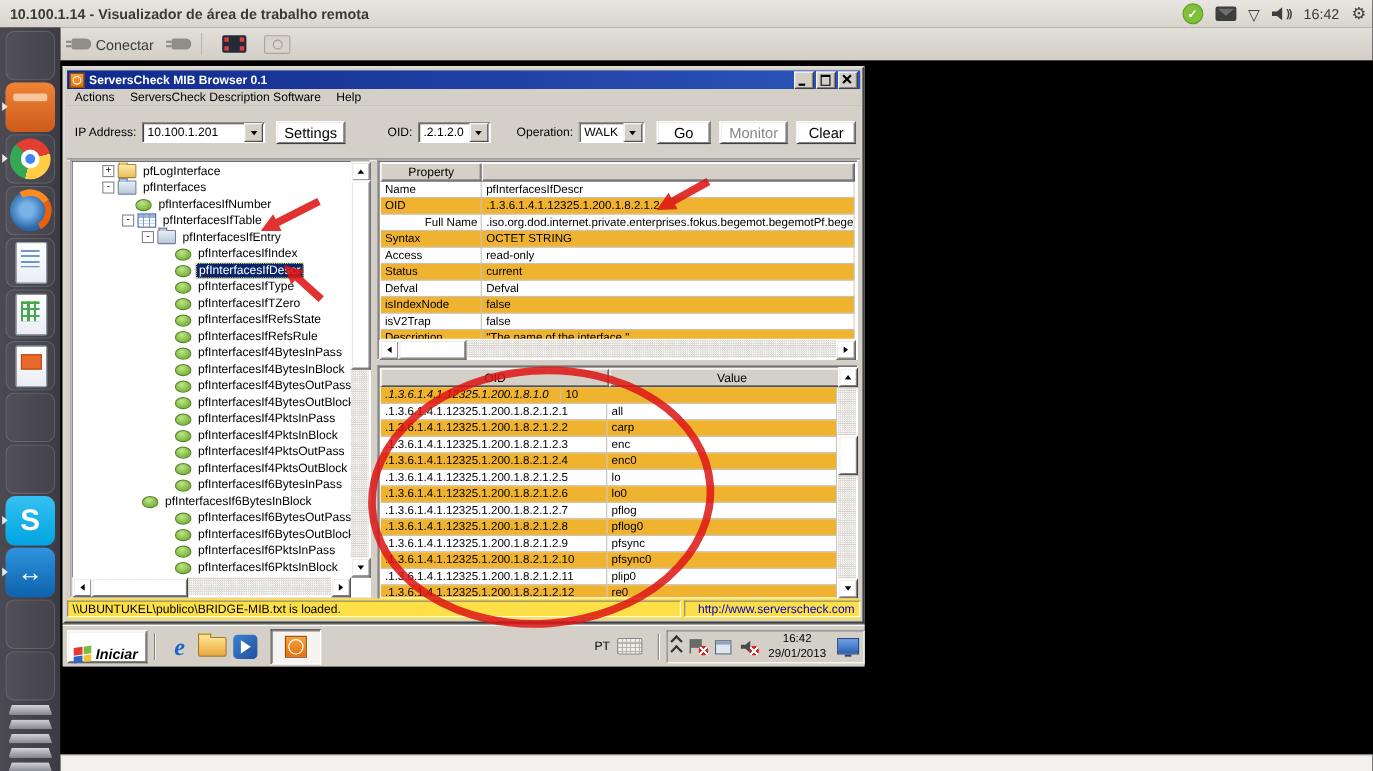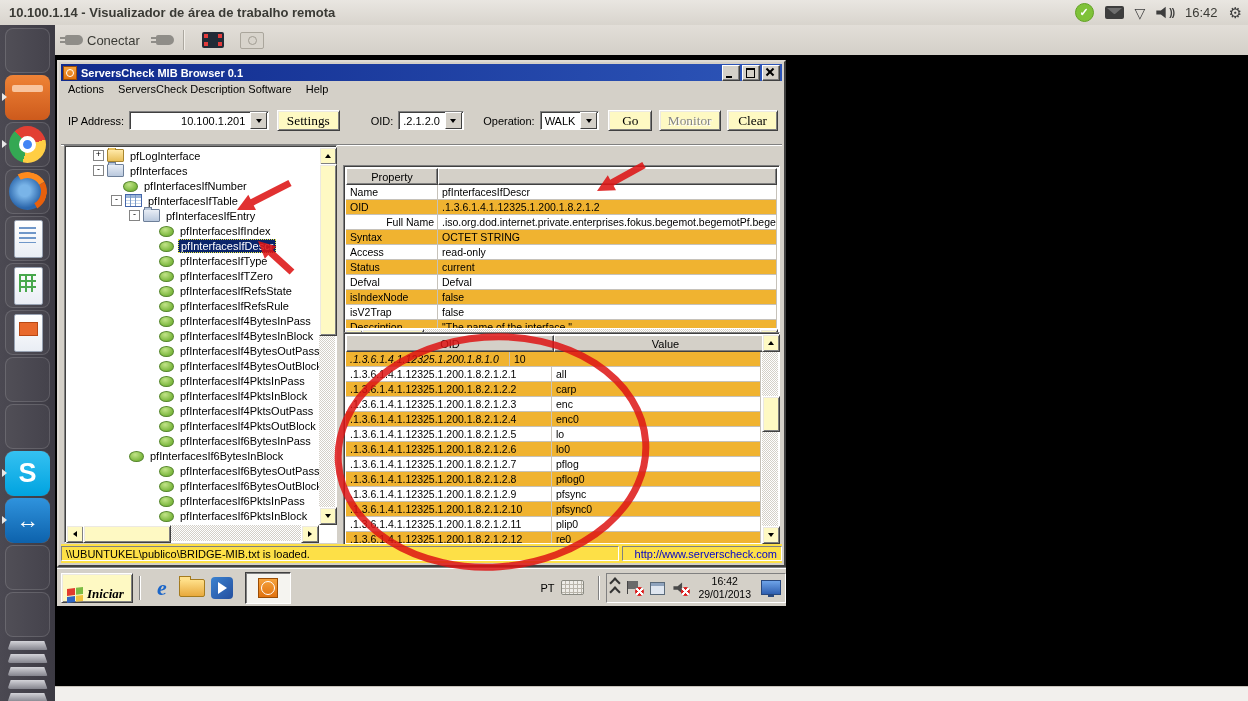--- a/index.html
+++ b/index.html
@@ -61,22 +61,22 @@
   .fsbtn{position:relative;width:22px;height:16px;background:#222b37;border-radius:2px;margin:0 8px;}
   .fsbtn::before{content:"";position:absolute;left:2px;top:2px;width:4px;height:4px;background:#e23c3c;
       box-shadow:14px 0 0 #e23c3c,0 8px 0 #e23c3c,14px 8px 0 #e23c3c;}
   .cambtn{position:relative;width:22px;height:15px;background:#d8d4cc;border:1px solid #aaa69c;border-radius:2px;margin:0 8px;}
   .cambtn::before{content:"";position:absolute;left:7px;top:3px;width:7px;height:7px;border:1px solid #a19d93;border-radius:50%;}
   
   #viewport{position:absolute;left:55px;top:55px;width:1193px;height:631px;background:#000;}
   #bottomstrip{position:absolute;left:55px;top:686px;width:1193px;height:15px;background:#f2f0ed;border-top:1px solid #c8c4bc;}
   
   .win95{font-size:11px;color:#000;}
-  .raised{background:#fef9c3;border:1px solid;border-color:#ffffff #404040 #404040 #ffffff;
-          box-shadow:inset 1px 1px 0 #ece9e2,inset -1px -1px 0 #808080;font-family:Liberation Serif, serif;}
+  .raised{background:#ffffff;border:1px solid;border-color:#ffffff #404040 #404040 #ffffff;
+          box-shadow:inset 1px 1px 0 #ece9e2,inset -1px -1px 0 #808080;}
   #mibwin{position:absolute;left:2px;top:5px;width:729px;height:507px;background:#d4d0c8;
           border:2px solid;border-color:#dfdbd4 #404040 #404040 #dfdbd4;box-sizing:border-box;}
   #mibtitle{position:absolute;left:2px;top:2px;right:2px;height:17px;
           background:linear-gradient(90deg,var(--tb1),var(--tb2));display:flex;align-items:center;padding:0 2px;}
   #mibtitle .ttxt{color:#fff;font-weight:bold;font-size:11px;margin-left:4px;flex:1;white-space:nowrap;overflow:hidden;}
   .appico{width:12px;height:12px;background:linear-gradient(#f5a23c,#e0720f);border:1px solid #9a4d05;position:relative;}
   .appico::before{content:"";position:absolute;inset:2px;border:1px solid #fff;border-radius:50%;}
   .wbtn{width:16px;height:14px;margin-left:2px;position:relative;background:#d4d0c8;border:1px solid;
         border-color:#fff #404040 #404040 #fff;box-shadow:inset -1px -1px 0 #808080;}
   .g-min::before{content:"";position:absolute;left:3px;bottom:2px;width:6px;height:2px;background:#000;}
@@ -124,21 +124,21 @@
   
   .sb-v{position:absolute;right:1px;top:1px;bottom:17px;width:16px;background:#efede8;
         background-image:repeating-conic-gradient(#fff 0 25%,#d4d0c8 0 50%);background-size:2px 2px;}
   .sb-h{position:absolute;left:1px;right:17px;bottom:1px;height:16px;background:#efede8;
         background-image:repeating-conic-gradient(#fff 0 25%,#d4d0c8 0 50%);background-size:2px 2px;}
   .sb-btn{position:absolute;width:16px;height:16px;display:flex;align-items:center;justify-content:center;}
   .sb-thumb{position:absolute;}
   
   .gridpanel{position:absolute;background:#fff;border:1px solid;border-color:#808080 #fff #fff #808080;
         box-shadow:inset 1px 1px 0 #404040;box-sizing:border-box;}
-  #proppanel{left:284px;top:83px;width:437px;height:182px;margin-top:20px;}
+  #proppanel{left:284px;top:83px;width:437px;height:182px;}
   #respanel{left:284px;top:270px;width:437px;height:214px;}
   .ghead{position:absolute;left:2px;top:2px;right:2px;height:17px;display:flex;}
   .ghcell{background:#d4d0c8;border:1px solid;border-color:#fff #404040 #404040 #fff;box-shadow:inset -1px -1px 0 #808080;
         display:flex;align-items:center;justify-content:center;font-size:11px;box-sizing:border-box;}
   .grow{height:15px;display:flex;font-size:10.5px;}
   .gcell{border-right:1px solid #c6c2ba;border-bottom:1px solid #c6c2ba;padding:1px 3px 0 4px;white-space:nowrap;
         overflow:hidden;box-sizing:border-box;}
   .grow.hl .gcell{background:var(--hl);}
   #propbody{position:absolute;left:2px;top:19px;right:2px;bottom:18px;overflow:hidden;}
   #resbody{position:absolute;left:2px;top:19px;right:18px;bottom:2px;overflow:hidden;}
@@ -289,21 +289,21 @@
         <span class="wbtn g-close"></span>
       </div>
       <div id="mibmenu">
           <span class="mi">Actions</span>
           <span class="mi">ServersCheck Description Software</span>
           <span class="mi">Help</span>
         </div>
       <div id="wtoolbar">
         <div id="toolrow">
           <span class="tlabel">IP Address:</span>
-          <span class="combo" style="width:140px;padding-left:47px;">
+          <span class="combo" style="width:140px;">
             <span class="cval">10.100.1.201</span>
             <span class="drop">
                 <span class="tri-d"></span>
               </span>
           </span>
           <span style="width:12px;"></span>
           <button class="pbtn raised" style="width:63px;">Settings</button>
           <span style="width:48px;"></span>
           <span class="tlabel">OID:</span>
           <span class="combo" style="width:66px;">

